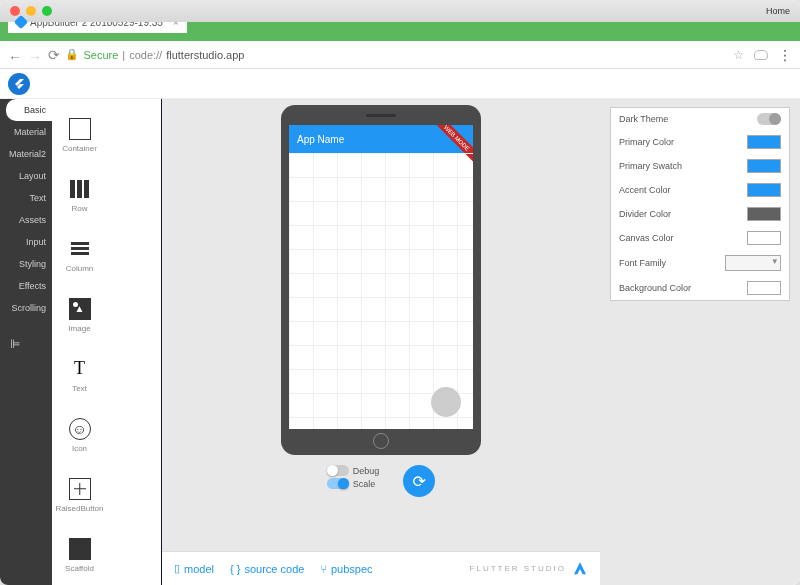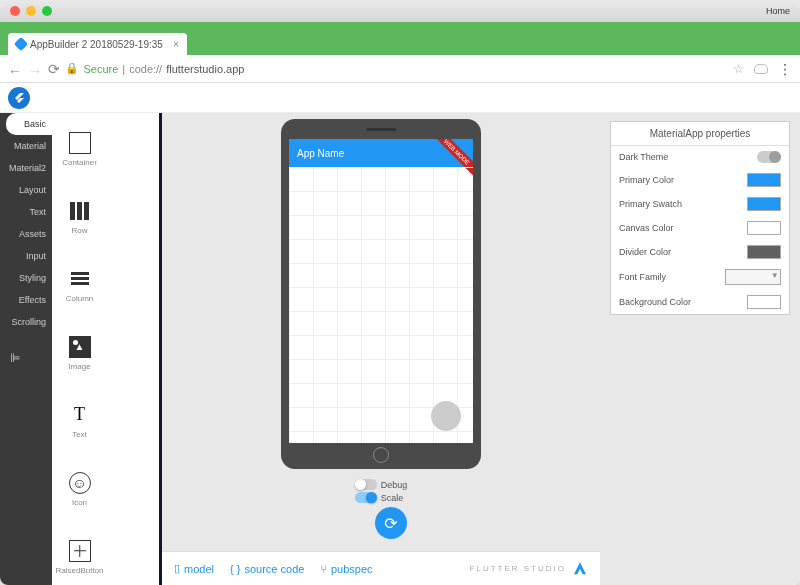--- a/index.html
+++ b/index.html
@@ -3,21 +3,21 @@
 <meta charset="utf-8">
 <style>
 * { margin: 0; padding: 0; box-sizing: border-box; font-family: -apple-system, Arial, sans-serif; }
 body { width: 800px; height: 585px; background: #f0f0f0; overflow: hidden; }
 .window { width: 800px; height: 585px; background: #fff; border-radius: 8px; overflow: hidden; display: flex; flex-direction: column; box-shadow: 0 4px 20px rgba(0,0,0,0.2); }
 .titlebar { height: 22px; background: linear-gradient(#e8e8e8,#d8d8d8); display: flex; align-items: center; padding: 0 10px; position: relative; }
 .dots { display: flex; gap: 6px; }
 .dot { width: 10px; height: 10px; border-radius: 50%; }
 .dot.r { background:#ff5f56; } .dot.y{background:#ffbd2e;} .dot.g{background:#27c93f;}
 .titlebar .home { position:absolute; right: 10px; font-size: 9px; color:#333; }
-.tabbar { height: 33px; background:#5bb85d; display:flex; align-items:flex-end; padding: 0 8px; }
+.tabbar { height: 19px; background:#5bb85d; display:flex; align-items:flex-end; padding: 8px 8px; }
 .tab { background:#fff; height:22px; border-radius: 4px 4px 0 0; display:flex; align-items:center; padding: 0 8px; font-size:10px; color:#555; gap:4px; }
 .tab .fav { width:10px; height:10px; background:#2196f3; border-radius:2px; transform: rotate(45deg); }
 .tab .x { margin-left:6px; color:#888; cursor:pointer; }
 .addrbar { height:28px; background:#fff; border-bottom:1px solid #ddd; display:flex; align-items:center; padding:0 8px; gap:6px; }
 .addrbar .nav-icon { color:#888; font-size:14px; cursor:pointer; }
 .addrbar .url { font-size:11px; color:#555; display:flex; gap:4px; align-items:center;}
 .addrbar .url .sec { color:#4caf50; }
 .addrbar .right { margin-left:auto; display:flex; gap:10px; align-items:center;}
 .addrbar .star { color:#aaa; font-size:12px; }
 .addrbar .cloud { width:14px;height:10px;border:1px solid #bbb;border-radius:5px 5px 3px 3px; }
@@ -27,21 +27,21 @@
 .topbar { position:absolute; top:0; left:0; right:0; height:30px; background:#fff; display:flex; align-items:center; padding:0 8px; border-bottom:1px solid #eee; z-index:5;}
 .logo { width:22px;height:22px;background:#1976d2;border-radius:50%; display:flex;align-items:center;justify-content:center;}
 .logo svg { width:12px; height:12px; }
 
 .sidebar { width:52px; background:#3a3a3a; padding-top:30px; display:flex; flex-direction:column; }
 .sidebar .item { height:22px; display:flex; align-items:center; justify-content:flex-end; padding-right:6px; font-size:9px; color:#ccc; cursor:pointer; }
 .sidebar .item.active { background:#fff; color:#333; border-radius:10px 0 0 10px; margin-left:6px; }
 .sidebar .divbar { height:12px; }
 .sidebar .tree-icon{ color:#ccc; font-size:12px; padding:6px 0 0 10px;}
 
-.palette { width:110px; background:#fff; padding-top:36px; display:flex; flex-wrap:wrap; border-right:3px solid #0f172a; align-content:flex-start;gap:8px; }
+.palette { width:110px; background:#fff; padding-top:36px; display:flex; flex-wrap:wrap; border-right:1px solid #0f172a; align-content:flex-start; }
 .pitem { width:55px; height:60px; display:flex; flex-direction:column; align-items:center; justify-content:center; gap:4px; cursor:grab;}
 .pitem .ic { width:22px;height:22px;border:1.5px solid #333; display:flex;align-items:center;justify-content:center; font-size:14px;}
 .pitem .ic.row { border:none; display:flex; gap:2px;}
 .pitem .ic.row span{width:5px;height:18px;background:#333;}
 .pitem .ic.col { border:none; display:flex;flex-direction:column;gap:2px;align-items:center;}
 .pitem .ic.col span{width:18px;height:3px;background:#333;}
 .pitem .ic.img{background:#333;color:#fff;font-size:10px;position:relative;}
 .pitem .ic.img::after{content:"";position:absolute;width:5px;height:5px;background:#fff;border-radius:50%;top:3px;left:3px;}
 .pitem .ic.txt{border:none;font-family:serif;font-size:18px;}
 .pitem .ic.face{border:1.5px solid #333;border-radius:50%;}
@@ -55,21 +55,21 @@
 .canvas { flex:1; background:#e8e8e8; padding-top:30px; display:flex; flex-direction:column; align-items:center; position:relative;}
 .phone { margin-top:6px; width:200px; height:350px; background:#4a4a4a; border-radius:14px; padding:20px 8px 26px 8px; position:relative;}
 .phone .speaker{position:absolute;top:9px;left:50%;transform:translateX(-50%);width:30px;height:3px;background:#333;border-radius:2px;}
 .phone .homebtn{position:absolute;bottom:6px;left:50%;transform:translateX(-50%);width:16px;height:16px;border:1.5px solid #888;border-radius:50%;}
 .screen{width:100%;height:100%;background:#fff;position:relative;overflow:hidden;}
 .appbar-prev{height:28px;background:#2196f3;color:#fff;font-size:10px;display:flex;align-items:center;padding:0 8px;}
 .ribbon{position:absolute;top:8px;right:-18px;background:#c62828;color:#fff;font-size:6px;padding:2px 18px;transform:rotate(45deg);}
 .grid{position:absolute;top:28px;left:0;right:0;bottom:0;background-image:linear-gradient(#eee 1px,transparent 1px),linear-gradient(90deg,#eee 1px,transparent 1px);background-size:24px 24px;}
 .fab{position:absolute;bottom:12px;right:12px;width:30px;height:30px;background:#ccc;border-radius:50%;}
 
-.controls{margin-top:10px;display:flex;align-items:center;gap:4px;flex-direction:column;}
+.controls{margin-top:10px;display:flex;gap:4px;}
 .toggles{display:flex;flex-direction:column;gap:2px;}
 .toggle{display:flex;align-items:center;gap:4px;font-size:9px;color:#555;}
 .switch{width:22px;height:11px;background:#ccc;border-radius:6px;position:relative;}
 .switch::after{content:"";position:absolute;width:11px;height:11px;background:#fff;border-radius:50%;top:0;box-shadow:0 1px 2px rgba(0,0,0,0.3);}
 .switch.on{background:#90caf9;}
 .switch.on::after{right:0;background:#2196f3;}
 .switch.off::after{left:0;}
 .devsel{display:flex;align-items:center;border:1px solid #ccc;border-radius:3px;height:26px;background:#fff;}
 .devsel .sel{padding:0 20px 0 10px;font-size:10px;color:#555;border-right:1px solid #ccc;position:relative;}
 .devsel .sel::after{content:"▾";position:absolute;right:6px;color:#888;}
@@ -243,43 +243,46 @@
           <span>FLUTTER STUDIO</span>
           <svg class="blogo" viewBox="0 0 24 24" fill="currentColor">
               <path d="M12 2 L3 20 L8 20 L12 12 L16 20 L21 20 Z"></path>
             </svg>
         </div>
       </div>
     </div>
 
     <div class="props">
       <div class="props-panel">
-        <div class="hdr">MaterialApp properties</div>
         <div id="proprows">
             <div class="prow">
               <span>Dark Theme</span>
               <div class="pswitch"></div>
             </div>
             <div class="prow">
               <span>Primary Color</span>
               <div class="swatch" style="background:#2196f3"></div>
             </div>
             <div class="prow">
               <span>Primary Swatch</span>
               <div class="swatch" style="background:#2196f3"></div>
             </div>
             <div class="prow">
+              <span>Accent Color</span>
+              <div class="swatch" style="background:#2196f3"></div>
+            </div>
+            <div class="prow">
+              <span>Divider Color</span>
+              <div class="swatch" style="background:#616161"></div>
+            </div>
+            <div class="prow">
               <span>Canvas Color</span>
               <div class="swatch" style="background:#ffffff"></div>
             </div>
             <div class="prow">
-              <span>Divider Color</span>
-              <div class="swatch" style="background:#616161"></div>
-            </div>
-            <div class="prow">
               <span>Font Family</span>
               <div class="fontsel"></div>
             </div>
             <div class="prow">
               <span>Background Color</span>
               <div class="swatch" style="background:#ffffff"></div>
             </div>
           </div>
       </div>
     </div>

